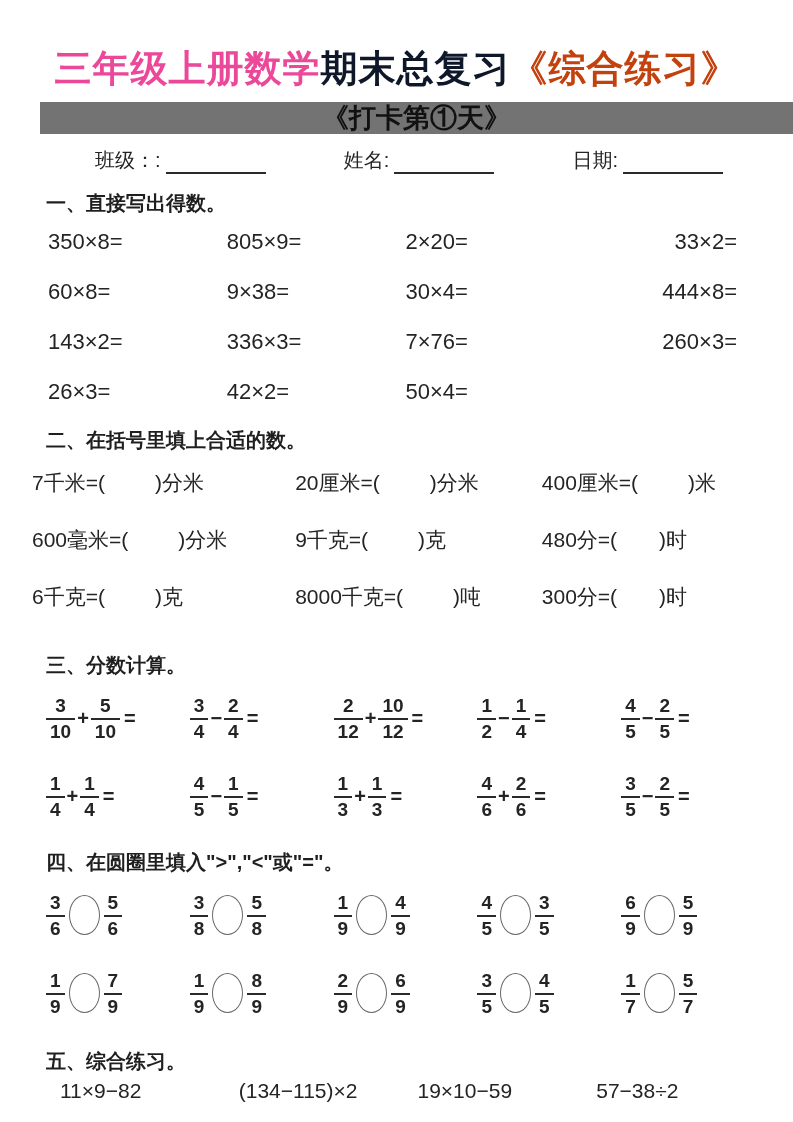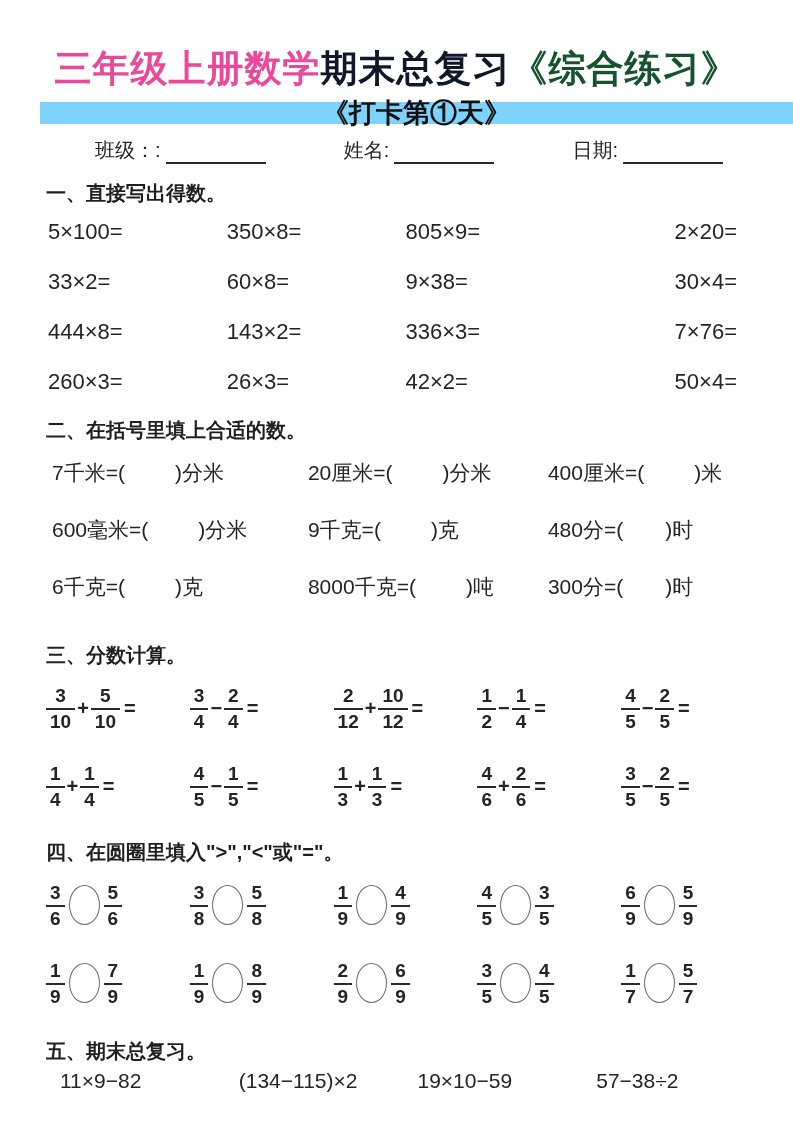--- a/index.html
+++ b/index.html
@@ -16,26 +16,26 @@
   .title {
     text-align:center;
     padding-top:44px;
     font-size:37px;
     font-weight:800;
     letter-spacing:1px;
     white-space:nowrap;
   }
   .title .t-black { color:#ec4899;text-align:center; }
   .title .t-red   { color:#0f172a; }
-  .title .t-blue  { color:#14532d; }
+  .title .t-blue  { color:#c2410c; }
 
   .banner {
     margin:8px 0 0 40px;
-    height:22px;
-    background:#7dd3fc;
+    height:32px;
+    background:#737373;
     display:flex; align-items:center; justify-content:center;
     font-family:"Liberation Serif", serif;
     font-size:27px; font-weight:700; color:#111;
   }
 
   .form-row {
     display:flex;
     margin:13px 70px 0 95px;
     font-size:20px;
     align-items:flex-end;
@@ -64,21 +64,21 @@
   .grid4 {
     display:grid; grid-template-columns:repeat(4,1fr);
     padding:0 30px 0 48px;
     font-size:22px;
   }
   .grid4 .cell { height:50px; display:flex; align-items:center; }
   .grid4 .cell:nth-child(4n) { justify-content:flex-end; padding-right:26px; }
 
   .grid3 {
     display:grid; grid-template-columns:1.12fr 1.05fr 0.95fr;
-    padding:0 28px 0 52px;
+    padding:0 28px 0 32px;
     font-size:21px;
   }
   .grid3 .cell { height:57px; display:flex; align-items:center; white-space:nowrap; }
   .gap  { display:inline-block; width:50px; }
   .gap-s{ display:inline-block; width:42px; }
 
   .grid5 {
     display:grid; grid-template-columns:repeat(5,1fr);
     padding:0 28px 0 46px;
   }
@@ -124,21 +124,20 @@
   </div>
 
   <div class="form-row">
     <span class="form-item"><span>班级：:</span><span class="blank"></span></span>
     <span class="form-item"><span>姓名:</span><span class="blank"></span></span>
     <span class="form-item"><span>日期:</span><span class="blank"></span></span>
   </div>
 
   <div class="sec-head h1">一、直接写出得数。</div>
   <div class="grid4">
-    <div class="cell">5×100=</div>
     <div class="cell">350×8=</div>
     <div class="cell">805×9=</div>
     <div class="cell">2×20=</div>
     <div class="cell">33×2=</div>
     <div class="cell">60×8=</div>
     <div class="cell">9×38=</div>
     <div class="cell">30×4=</div>
     <div class="cell">444×8=</div>
     <div class="cell">143×2=</div>
     <div class="cell">336×3=</div>
@@ -433,21 +432,21 @@
           <span class="den">7</span>
         </span>
         <span class="circle"></span>
         <span class="frac">
           <span class="num">5</span>
           <span class="den">7</span>
         </span>
     </div>
   </div>
 
-  <div class="sec-head h5">五、期末总复习。</div>
+  <div class="sec-head h5">五、综合练习。</div>
   <div class="grid4b">
     <div class="col-e">
       <div class="p-line">11×9−82</div>
       <div class="e-line">=</div>
 
     </div>
     <div class="col-e">
       <div class="p-line">(134−115)×2</div>
       <div class="e-line">=</div>
 

